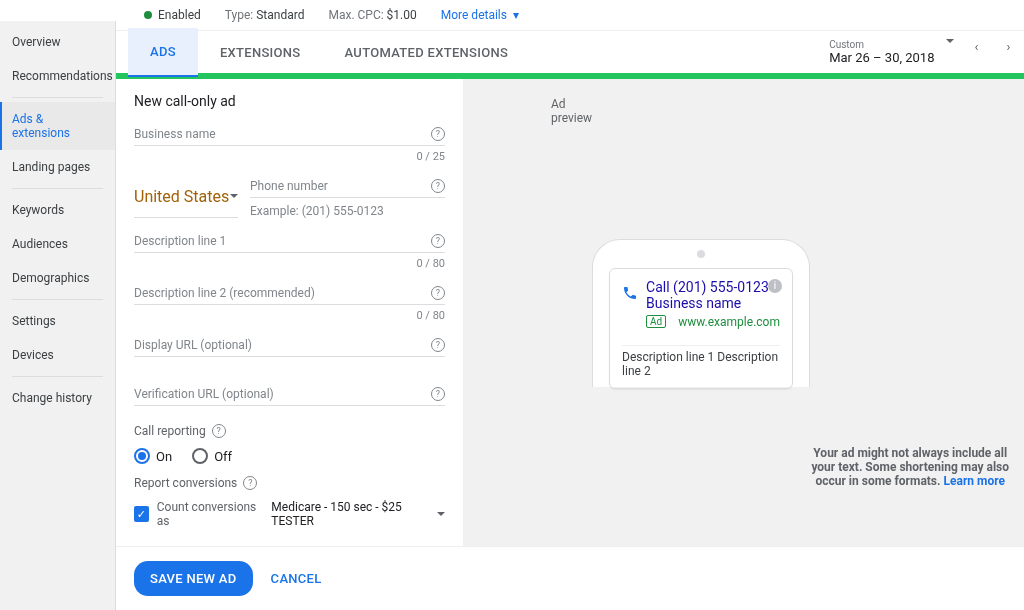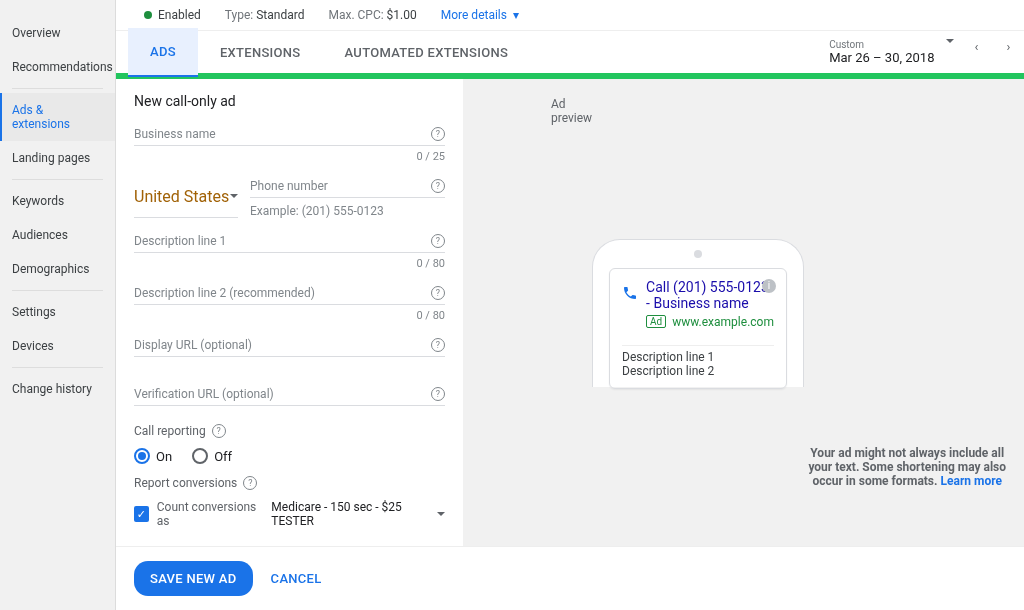--- a/index.html
+++ b/index.html
@@ -1,18 +1,18 @@
 <!DOCTYPE html>
 <html><head>
 <meta charset="utf-8">
 <style>
   * { box-sizing: border-box; margin: 0; padding: 0; }
   body { font-family: Roboto, Arial, sans-serif; font-size: 13px; color: #3c4043; background: #fff; width: 1024px; height: 610px; overflow: hidden; }
   .app { display: flex; height: 100%; }
-  .sidebar { width: 116px; background: #f1f1f1; border-right: 1px solid #dcdcdc; padding-top: 16px; }
+  .sidebar { width: 116px; background: #f1f1f1; border-right: 1px solid #dcdcdc; padding-top: 4px; margin-top: 21px; }
   .side-item { padding: 10px 12px; font-size: 12px; color: #3c4043; cursor: pointer; }
   .side-item.active { color: #1a73e8; border-left: 2px solid #1a73e8; background: #e9e9e9; padding-left: 10px; }
   .side-divider { border-top: 1px solid #ddd; margin: 4px 12px; }
   .main { flex: 1; display: flex; flex-direction: column; }
   .statusbar { display: flex; align-items: center; gap: 24px; padding: 8px 28px; border-bottom: 1px solid #eee; font-size: 12px; }
   .status-dot { width: 8px; height: 8px; border-radius: 50%; background: #1e8e3e; display: inline-block; margin-right: 6px; }
   .muted { color: #70757a; }
   .more-link { color: #1a73e8; cursor: pointer; display: flex; align-items: center; gap: 6px; }
   .tabsrow { display: flex; align-items: center; border-bottom: 6px solid #22c55e; padding: 0 12px; position: relative; height: 48px; }
   .tab { padding: 16px 22px; font-size: 13px; font-weight: 500; letter-spacing: .3px; color: #5f6368; cursor: pointer; }
@@ -45,21 +45,21 @@
   .conv-select { color: #202124; font-size: 12px; display: inline-flex; align-items: center; gap: 4px; cursor: pointer; }
   .footer { border-top: 1px solid #eee; padding: 14px 18px; display: flex; gap: 18px; align-items: center; }
   .btn-primary { background: #1a73e8; color: #fff; font-size: 13px; font-weight: 500; letter-spacing: .3px; padding: 10px 16px; border-radius: 14px; cursor: pointer; }
   .btn-text { color: #1a73e8; font-size: 13px; font-weight: 500; letter-spacing: .3px; cursor: pointer; }
   .preview-label { font-size: 12px; color: #5f6368; margin-left: 60px; margin-bottom: 6px; }
   .phone-frame { background: #fff; border: 1px solid #dadce0; border-bottom: none; border-radius: 28px 28px 0 0; padding: 28px 16px 0 16px; width: 360px; align-self: center; position: relative; height: 148px; }
   .phone-speaker { width: 8px; height: 8px; border-radius: 50%; background: #dadce0; position: absolute; top: 10px; left: 50%; transform: translateX(-50%); }
   .ad-card { border: 1px solid #dadce0; border-radius: 6px; padding: 10px 12px; box-shadow: 0 1px 2px rgba(0,0,0,0.06); position: relative; }
   .ad-title { color: #1a0dab; font-size: 14px; display: flex; align-items: center; gap: 8px; }
   .phone-icon { color: #1a73e8; }
-  .ad-url-row { display: flex; align-items: center; gap: 6px; margin: 4px 0 16px 24px; font-size: 12px; }
+  .ad-url-row { display: flex; align-items: center; gap: 12px; margin: 4px 0 16px 24px; font-size: 12px; }
   .ad-badge { border: 1px solid #1e8e3e; color: #1e8e3e; font-size: 10px; padding: 0 3px; border-radius: 2px; }
   .ad-url { color: #1e8e3e; }
   .ad-desc { font-size: 12px; color: #3c4043; margin-top: 10px; padding-top: 4px; border-top: 1px solid #eee; }
   .info-dot { position: absolute; top: 10px; right: 10px; width: 14px; height: 14px; border-radius: 50%; background: #bdc1c6; color: #fff; font-size: 10px; display: flex; align-items: center; justify-content: center; }
   .disclaimer { margin-top: auto; padding-bottom: 40px; font-size: 12px; color: #5f6368; text-align: center; font-weight: bold; }
   .disclaimer a { color: #1a73e8; cursor: pointer; }
   .caret-down { border-left: 4px solid transparent; border-right: 4px solid transparent; border-top: 4px solid #5f6368; display: inline-block; }
   .chev { display: inline-block; }
 </style>
 </head>

